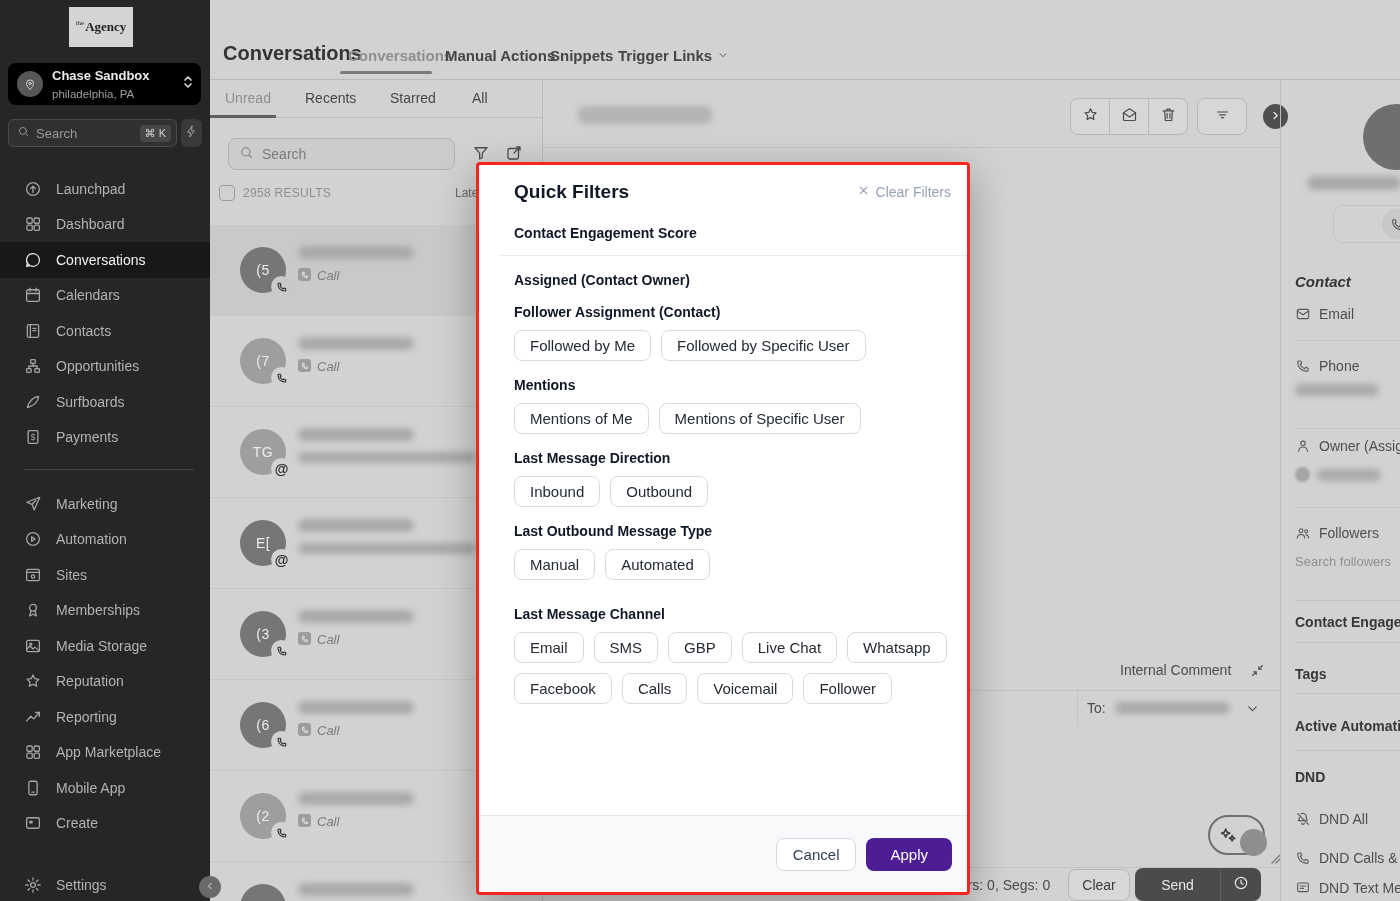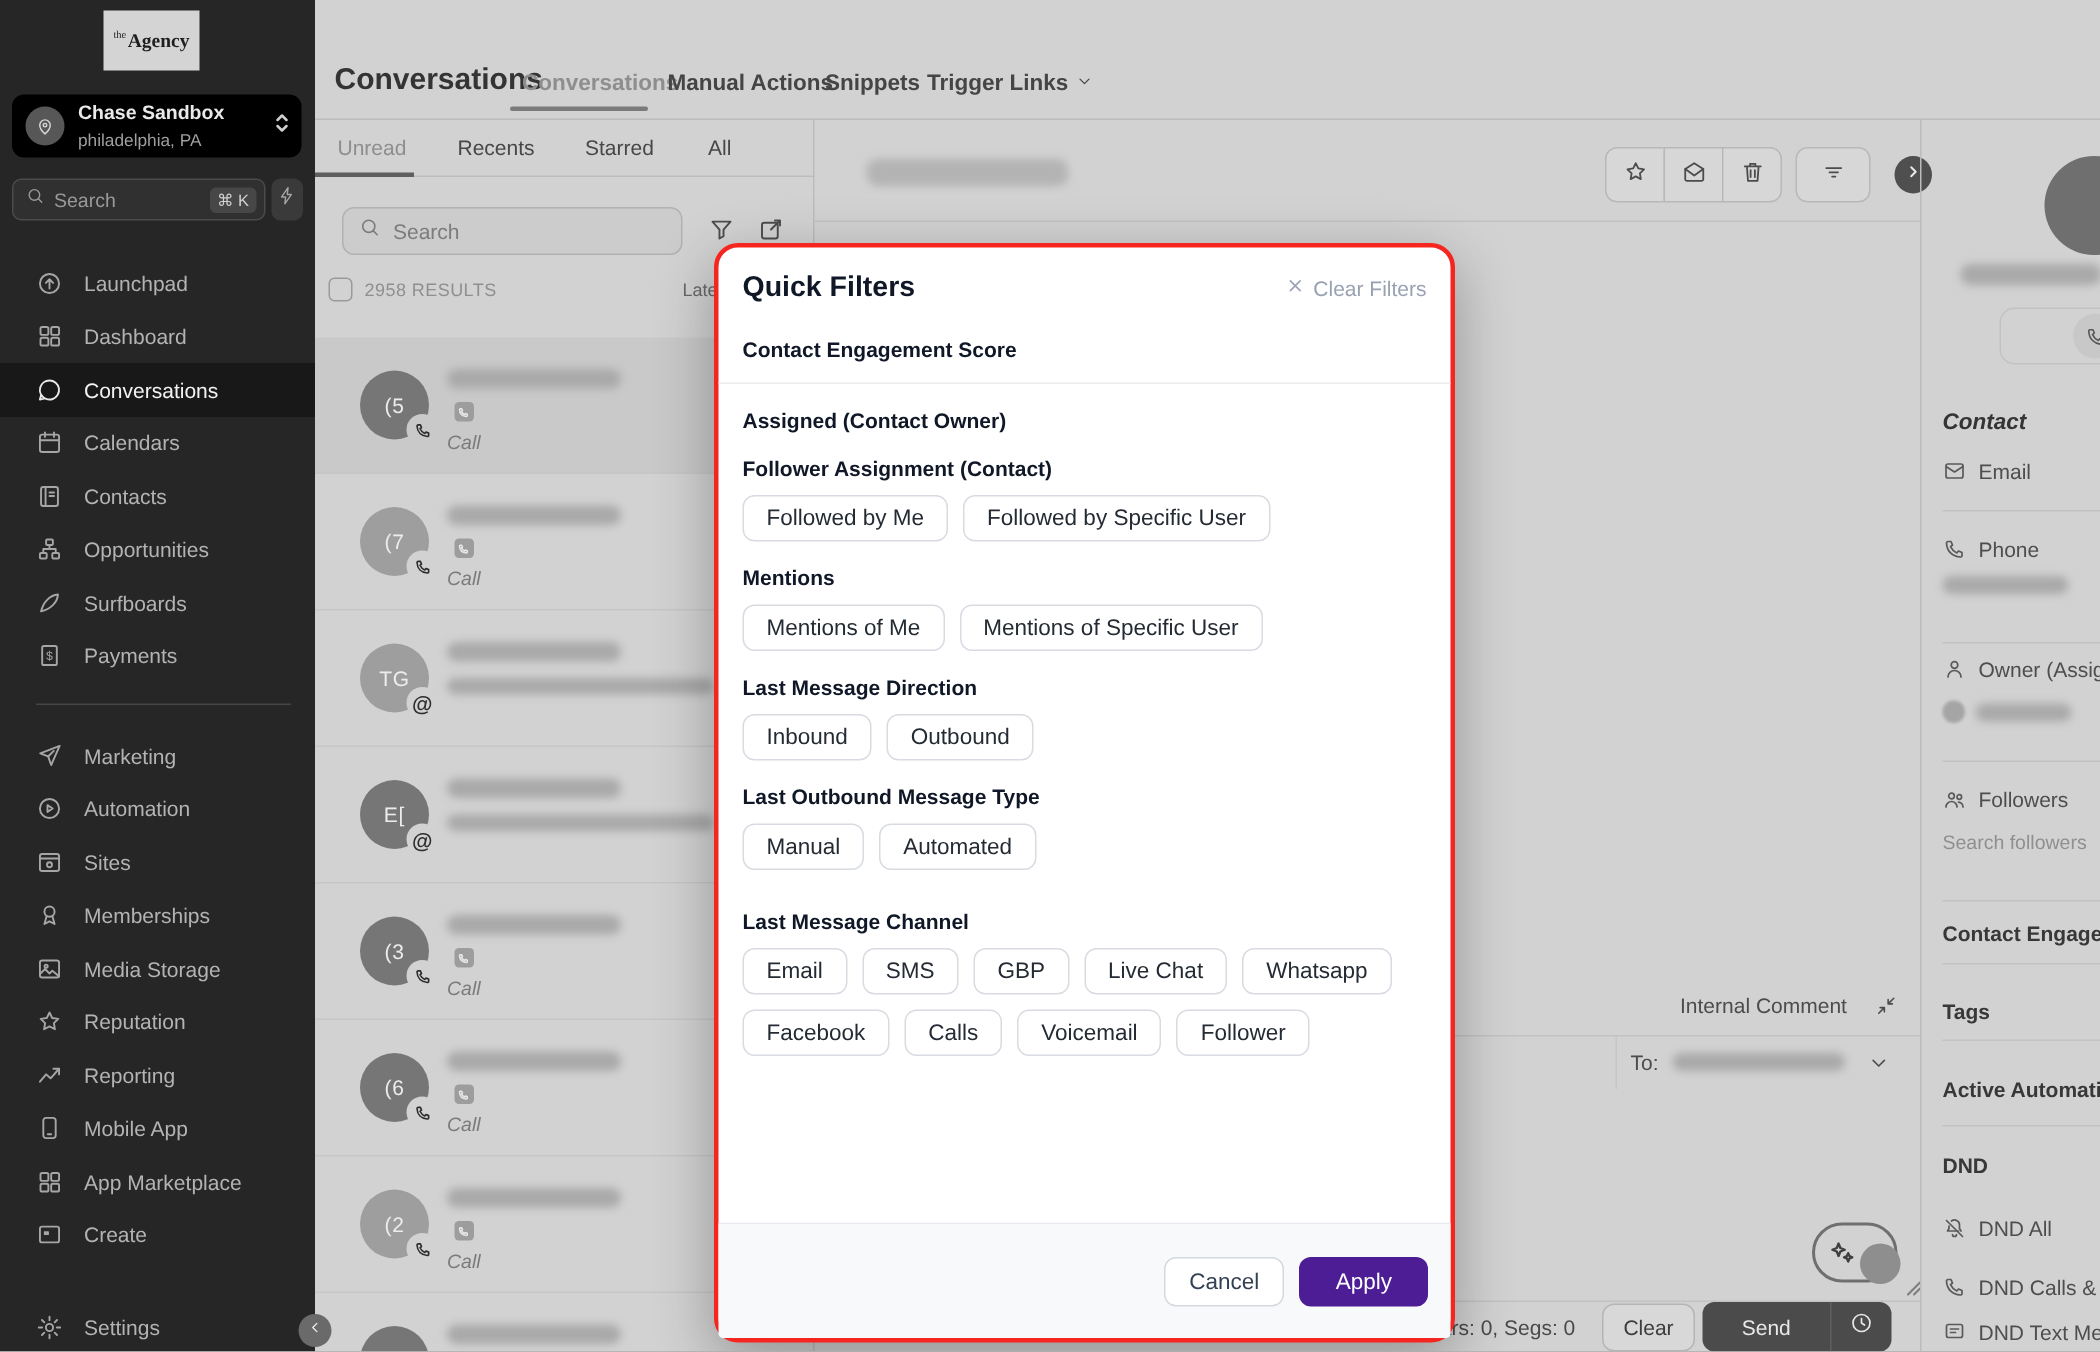--- a/index.html
+++ b/index.html
@@ -59,21 +59,21 @@
   .items { position:absolute; left:0; top:145px; width:100%; }
   .citem { position:relative; height:91px; border-bottom:1px solid #c6c6c6; cursor:pointer; }
   .citem.selected { background:#c9c9c9; }
   .cav { position:absolute; left:30px; top:22px; width:46px; height:46px; border-radius:50%; text-align:center; line-height:46px; font-size:14px; color:#ececec; letter-spacing:.5px; }
   .tone-dark { background:#767676; }
   .tone-light { background:#9e9e9e; }
   .cbadge { position:absolute; left:61px; top:51px; width:21px; height:21px; border-radius:50%; background:#d2d2d2; display:flex; align-items:center; justify-content:center; color:#2d2d2d; }
   .citem.selected .cbadge { background:#c9c9c9; }
   .cbadge .atch { font-size:14px; font-weight:700; }
   .cname { position:absolute; left:88px; top:21px; width:116px; height:13px; }
-  .cmeta { position:absolute; left:88px; top:43px; display:flex; align-items:center; gap:6px;flex-direction:column; }
+  .cmeta { position:absolute; left:88px; top:43px; display:flex; align-items:flex-start; gap:6px; }
   .callic { width:13px; height:13px; background:#9d9d9d; border-radius:3px; display:flex; align-items:center; justify-content:center; color:#e9e9e9; }
   .ctype { font-size:13px; font-style:italic; color:#7b7b7b; }
   .cmeta2 { position:absolute; left:88px; top:45px; width:178px; height:11px; }
 
   
   .tool-group { position:absolute; left:860px; top:98px; display:flex; }
   .tbtn { width:40px; height:37px; background:#d7d7d7; border:1px solid #b8b8b8; display:flex; align-items:center; justify-content:center; color:#4c4c4c; cursor:pointer; margin-left:-1px; }
   .tbtn:first-child { border-radius:8px 0 0 8px; margin-left:0; }
   .tbtn:last-child { border-radius:0 8px 8px 0; }
   .tbtn.single { border-radius:8px; }
@@ -104,21 +104,21 @@
   .crow .cic { display:flex; color:#5a5a5a; flex:none; }
   .cp-sect { position:absolute; left:14px; font-size:14px; font-weight:700; color:#383838; white-space:nowrap; cursor:pointer; }
   .cp-line { position:absolute; left:14px; width:106px; border-top:1px solid #c2c2c2; }
   .cp-blur1 { position:absolute; left:14px; top:304px; width:84px; height:12px; }
   .cp-ownerrow { position:absolute; left:14px; top:387px; display:flex; gap:7px; align-items:center; }
   .cp-ownerrow .oc { width:15px; height:15px; border-radius:50%; background:#a5a5a5; filter:blur(1px); }
   .cp-ownerrow .ob { width:64px; height:12px; }
   .cp-sf { position:absolute; left:14px; top:474px; font-size:13px; color:#8f8f8f; white-space:nowrap; }
 
   
-  .modal { position:absolute; left:476px; top:162px; width:494px; height:733px; background:#fff; border:3px solid #f5261f; border-radius:16px; box-shadow:0 12px 40px rgba(0,0,0,.3); z-index:30; color:#101828; }
+  .modal { position:absolute; left:476px; top:162px; width:494px; height:733px; background:#fff; border:3px solid #f5261f; border-radius:4px; box-shadow:0 12px 40px rgba(0,0,0,.3); z-index:30; color:#101828;padding-left:19px; }
   .m-head { display:flex; justify-content:space-between; align-items:center; padding:16px 16px 0 16px; }
   .m-title { font-size:19px; font-weight:700; }
   .m-clear { display:flex; align-items:center; gap:6px; color:#98a2b3; font-size:14px; cursor:pointer; }
   .m-body { padding:0 16px; }
   .m-label { margin-top:16px; font-size:14px; font-weight:700; }
   .m-label.first { margin-top:22px; }
   .m-label.gap { margin-top:26px; }
   .chips { display:flex; flex-wrap:wrap; gap:10px; margin-top:10px; }
   .chip { height:31px; line-height:29px; padding:0 15px; border:1px solid #d8dce2; border-radius:8px; background:#fff; font-size:15px; color:#252b33; font-family:"Liberation Sans",sans-serif; cursor:pointer; white-space:nowrap; }
   .m-div { border-top:1px solid #ececec; margin:14px -16px 0 -16px; }
@@ -308,36 +308,36 @@
             <svg class="ic" viewBox="0 0 24 24" width="18" height="18">
               <path d="M3.5 17.5l5.5-6.5 4 3.5 7.5-8.5"></path>
               <path d="M15.5 6h5v5"></path>
             </svg>
           </span>
         <span>Reporting</span>
       </div>
       <div class="nav-item">
         <span class="nicon">
             <svg class="ic" viewBox="0 0 24 24" width="18" height="18">
-              <rect x="6.5" y="3" width="11" height="18" rx="2.5"></rect>
-              <path d="M10.5 17.5h3"></path>
-            </svg>
-          </span>
-        <span>Mobile App</span>
-      </div>
-      <div class="nav-item">
-        <span class="nicon">
-            <svg class="ic" viewBox="0 0 24 24" width="18" height="18">
               <rect x="4" y="4" width="7" height="7" rx="1.5"></rect>
               <rect x="13.5" y="4" width="7" height="7" rx="1.5"></rect>
               <rect x="4" y="13.5" width="7" height="7" rx="1.5"></rect>
               <rect x="13.5" y="13.5" width="7" height="7" rx="1.5"></rect>
             </svg>
           </span>
         <span>App Marketplace</span>
+      </div>
+      <div class="nav-item">
+        <span class="nicon">
+            <svg class="ic" viewBox="0 0 24 24" width="18" height="18">
+              <rect x="6.5" y="3" width="11" height="18" rx="2.5"></rect>
+              <path d="M10.5 17.5h3"></path>
+            </svg>
+          </span>
+        <span>Mobile App</span>
       </div>
       <div class="nav-item">
         <span class="nicon">
             <svg class="ic" viewBox="0 0 24 24" width="18" height="18">
               <rect x="3.5" y="5" width="17" height="14" rx="2"></rect>
               <rect x="7" y="9" width="4.5" height="3.5" rx="0.5" fill="currentColor" stroke="none"></rect>
             </svg>
           </span>
         <span>Create</span>
       </div>

